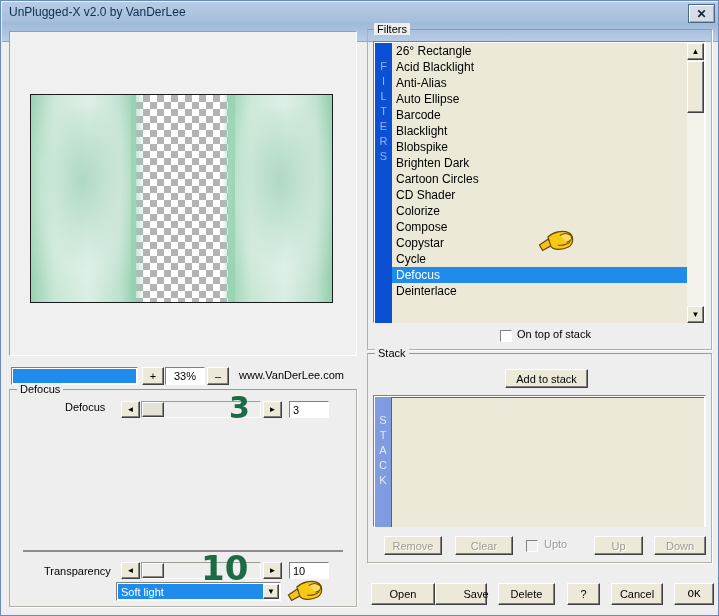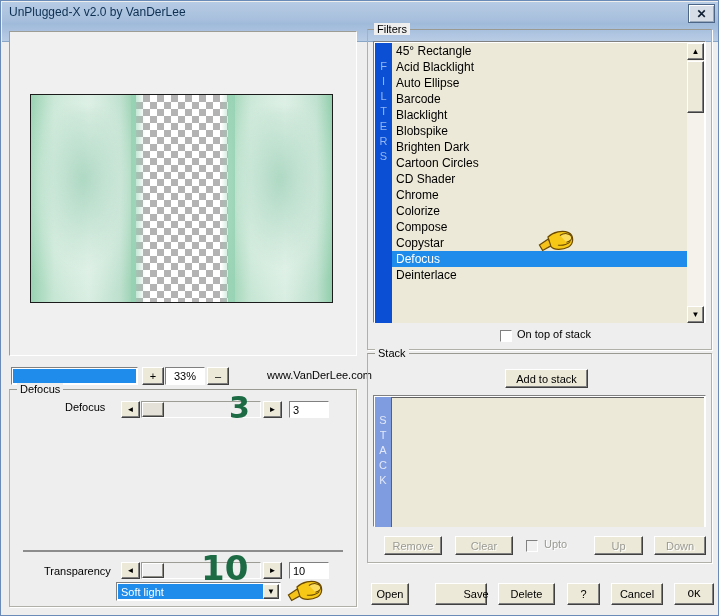--- a/index.html
+++ b/index.html
@@ -129,21 +129,21 @@
   #zoomFill{position:absolute;left:1px;top:1px;width:123px;height:14px;background:#1f8ceb;}
   #zoomPlus{position:absolute;left:141px;top:366px;width:22px;height:18px;font-size:11px;}
   #zoomPctBox{
     position:absolute;left:164px;top:366px;width:40px;height:18px;
     background:#ffffff;
     display:flex;align-items:center;justify-content:center;
     font-size:11px;color:#000;
   }
   #zoomMinus{position:absolute;left:206px;top:366px;width:22px;height:18px;font-size:11px;}
   #vdlink{
-    position:absolute;left:238px;top:368px;font-size:11px;color:#000;margin-left:28px;
+    position:absolute;left:238px;top:368px;font-size:11px;color:#000;
   }
 
   
   #defocusGroup{left:8px;top:388px;width:348px;height:218px;}
   #defocusLabelTxt{position:absolute;left:64px;top:400px;font-size:11px;color:#000;}
   .spin{
     position:absolute;width:19px;height:17px;font-size:8px;
   }
   .sliderTrack{
     position:absolute;height:17px;
@@ -296,21 +296,21 @@
   #stackBtns .btn{position:absolute;height:19px;font-size:11px;}
   #btnRemove{left:383px;top:535px;width:58px;}
   #btnClear{left:454px;top:535px;width:58px;}
   #btnUp{left:593px;top:535px;width:49px;}
   #btnDown{left:653px;top:535px;width:52px;}
   #uptoChk{left:525px;top:539px;}
   #uptoLabel{position:absolute;left:543px;top:537px;font-size:11px;color:#9b9b94;text-shadow:1px 1px 0 #fff;}
 
   
   #cmdRow .btn{position:absolute;top:582px;height:22px;font-size:11px;}
-  #btnOpen{left:370px;width:38px;}
+  #btnOpen{left:370px;width:64px;}
   #btnSave{left:434px;width:52px;padding-left:30px;}
   #btnDelete{left:497px;width:57px;}
   #btnHelp{left:566px;width:33px;}
   #btnCancel{left:610px;width:52px;}
   #btnOK{left:673px;width:40px;font-family:Liberation Mono, monospace;}
 
   
   .hand{position:absolute;width:46px;height:32px;pointer-events:none;}
   #hand1{left:534px;top:224px;}
   #hand2{left:283px;top:574px;}
@@ -384,33 +384,34 @@
     <div id="filtersSide">
         <div>F</div>
         <div>I</div>
         <div>L</div>
         <div>T</div>
         <div>E</div>
         <div>R</div>
         <div>S</div>
       </div>
     <div id="filtersList">
-        <div class="fitem">45° Rectangle</div>
+        <div class="fitem">26° Rectangle</div>
         <div class="fitem">Acid Blacklight</div>
+        <div class="fitem">Anti-Alias</div>
         <div class="fitem">Auto Ellipse</div>
         <div class="fitem">Barcode</div>
         <div class="fitem">Blacklight</div>
         <div class="fitem">Blobspike</div>
         <div class="fitem">Brighten Dark</div>
         <div class="fitem">Cartoon Circles</div>
         <div class="fitem">CD Shader</div>
-        <div class="fitem">Chrome</div>
         <div class="fitem">Colorize</div>
         <div class="fitem">Compose</div>
         <div class="fitem">Copystar</div>
+        <div class="fitem">Cycle</div>
         <div class="fitem sel">Defocus</div>
         <div class="fitem">Deinterlace</div>
       </div>
     <div id="filtersScroll">
       <div id="sbUp" class="sbBtn">▲</div>
       <div id="sbThumb"></div>
       <div id="sbDown" class="sbBtn">▼</div>
     </div>
   </div>
   <div class="chk" style="left:499px;top:329px;"></div>

